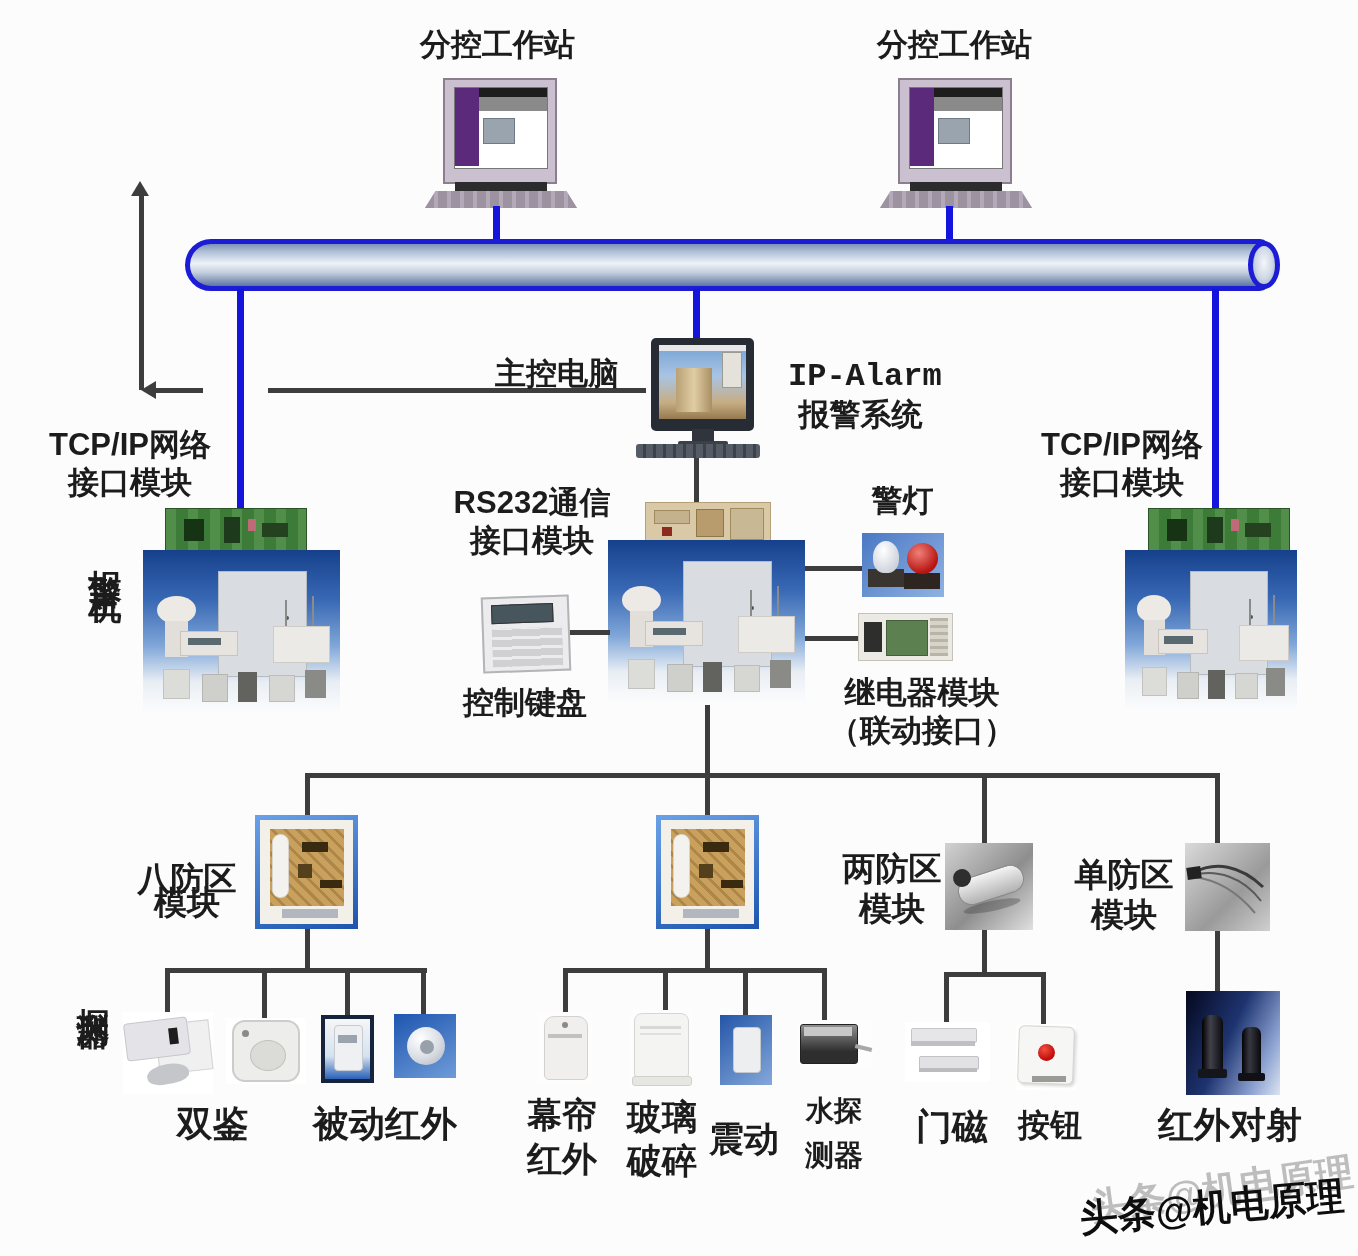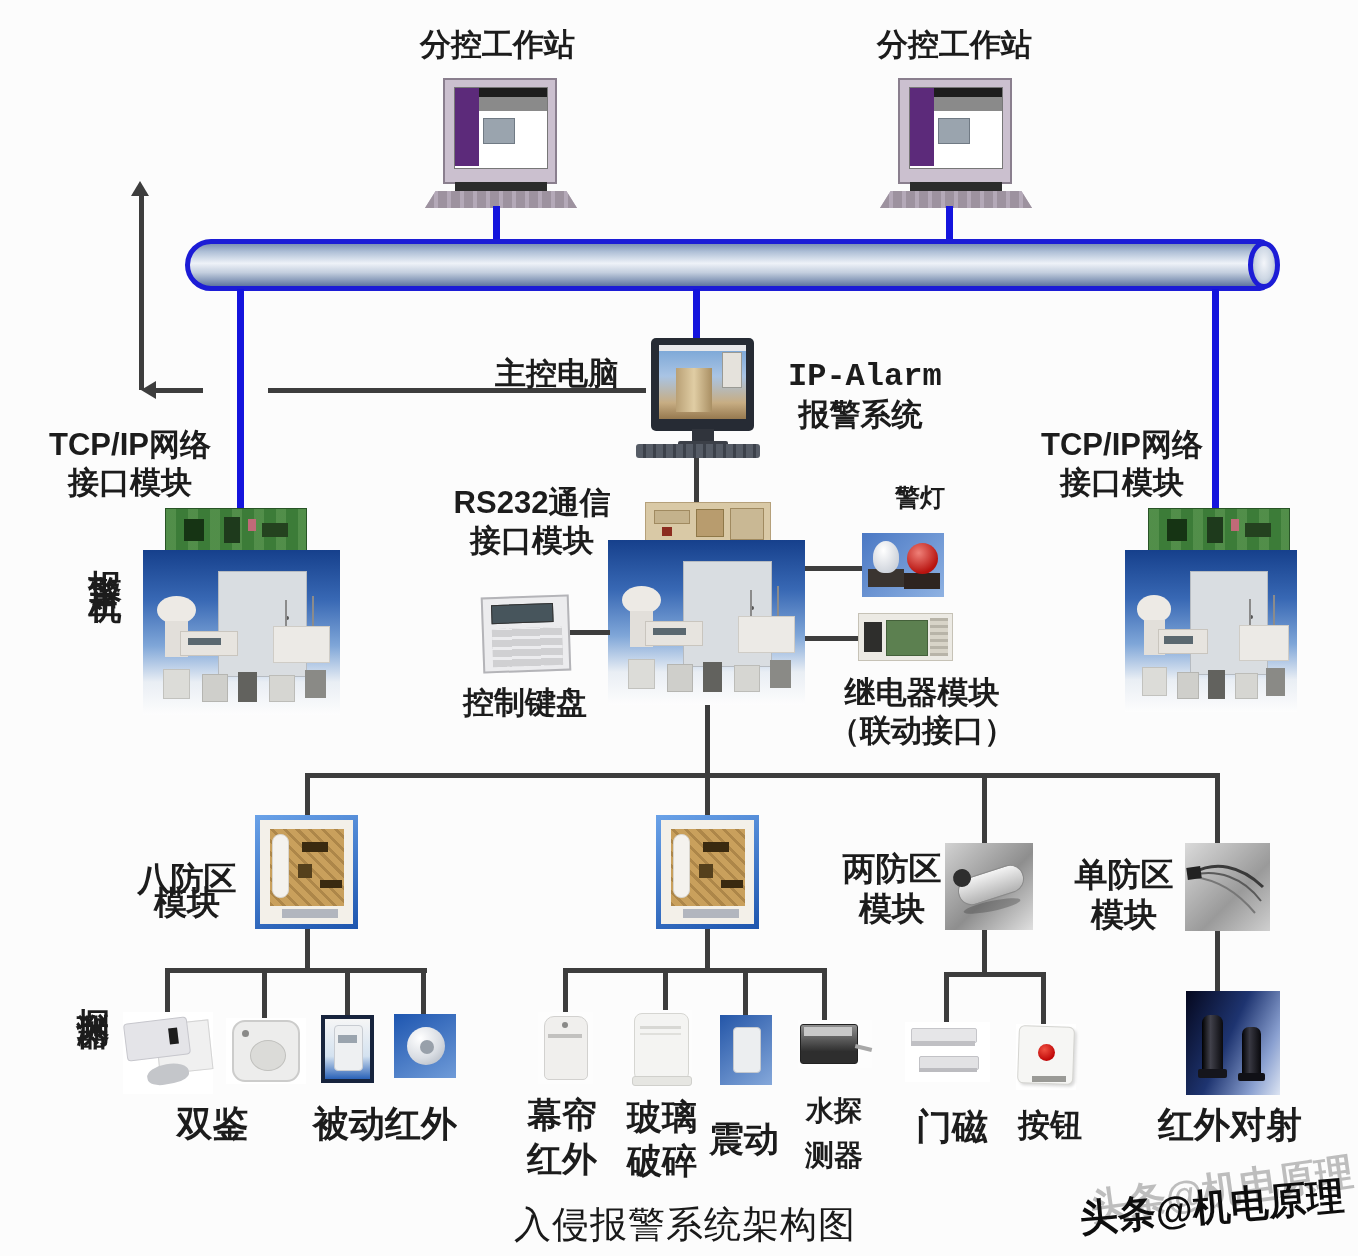--- a/index.html
+++ b/index.html
@@ -306,21 +306,21 @@
     <div class="ph-b5"></div>
   </div>
 
   <div class="abs" id="keypad">
     <div class="kp-lcd"></div>
     <div class="kp-keys"></div>
   </div>
   <div class="ln" style="left:570px;top:630px;width:40px;height:5px;"></div>
   <div class="lbl" style="left:450px;top:686px;width:150px;font-size:31px;">控制键盘</div>
 
-  <div class="lbl" style="left:860px;top:484px;width:85px;font-size:25px;text-align:right;">警灯</div>
+  <div class="lbl" style="left:860px;top:484px;width:85px;font-size:31px;">警灯</div>
   <div class="abs" id="siren">
     <div class="sir-wbase"></div>
     <div class="sir-w"></div>
     <div class="sir-rbase"></div>
     <div class="sir-r"></div>
   </div>
   <div class="ln" style="left:805px;top:566px;width:57px;height:5px;"></div>
 
   <div class="abs" id="relay">
     <div class="rel-dk"></div>
@@ -470,17 +470,16 @@
 
   <div class="ln" style="left:1215px;top:931px;width:5px;height:62px;"></div>
   <div class="dwrap" id="det-beam">
     <div class="bm-c1"></div>
     <div class="bm-f1"></div>
     <div class="bm-c2"></div>
     <div class="bm-f2"></div>
   </div>
   <div class="lbl" style="left:1150px;top:1106px;width:160px;font-size:36px;">红外对射</div>
 
-  <div class="abs" id="caption">入侵报警系统架构图</div>
   <div class="wm" id="wm-ghost">头条@机电原理</div>
   <div class="wm" id="wm-main">头条@机电原理</div>
 
 </div>
 
 </body></html>

